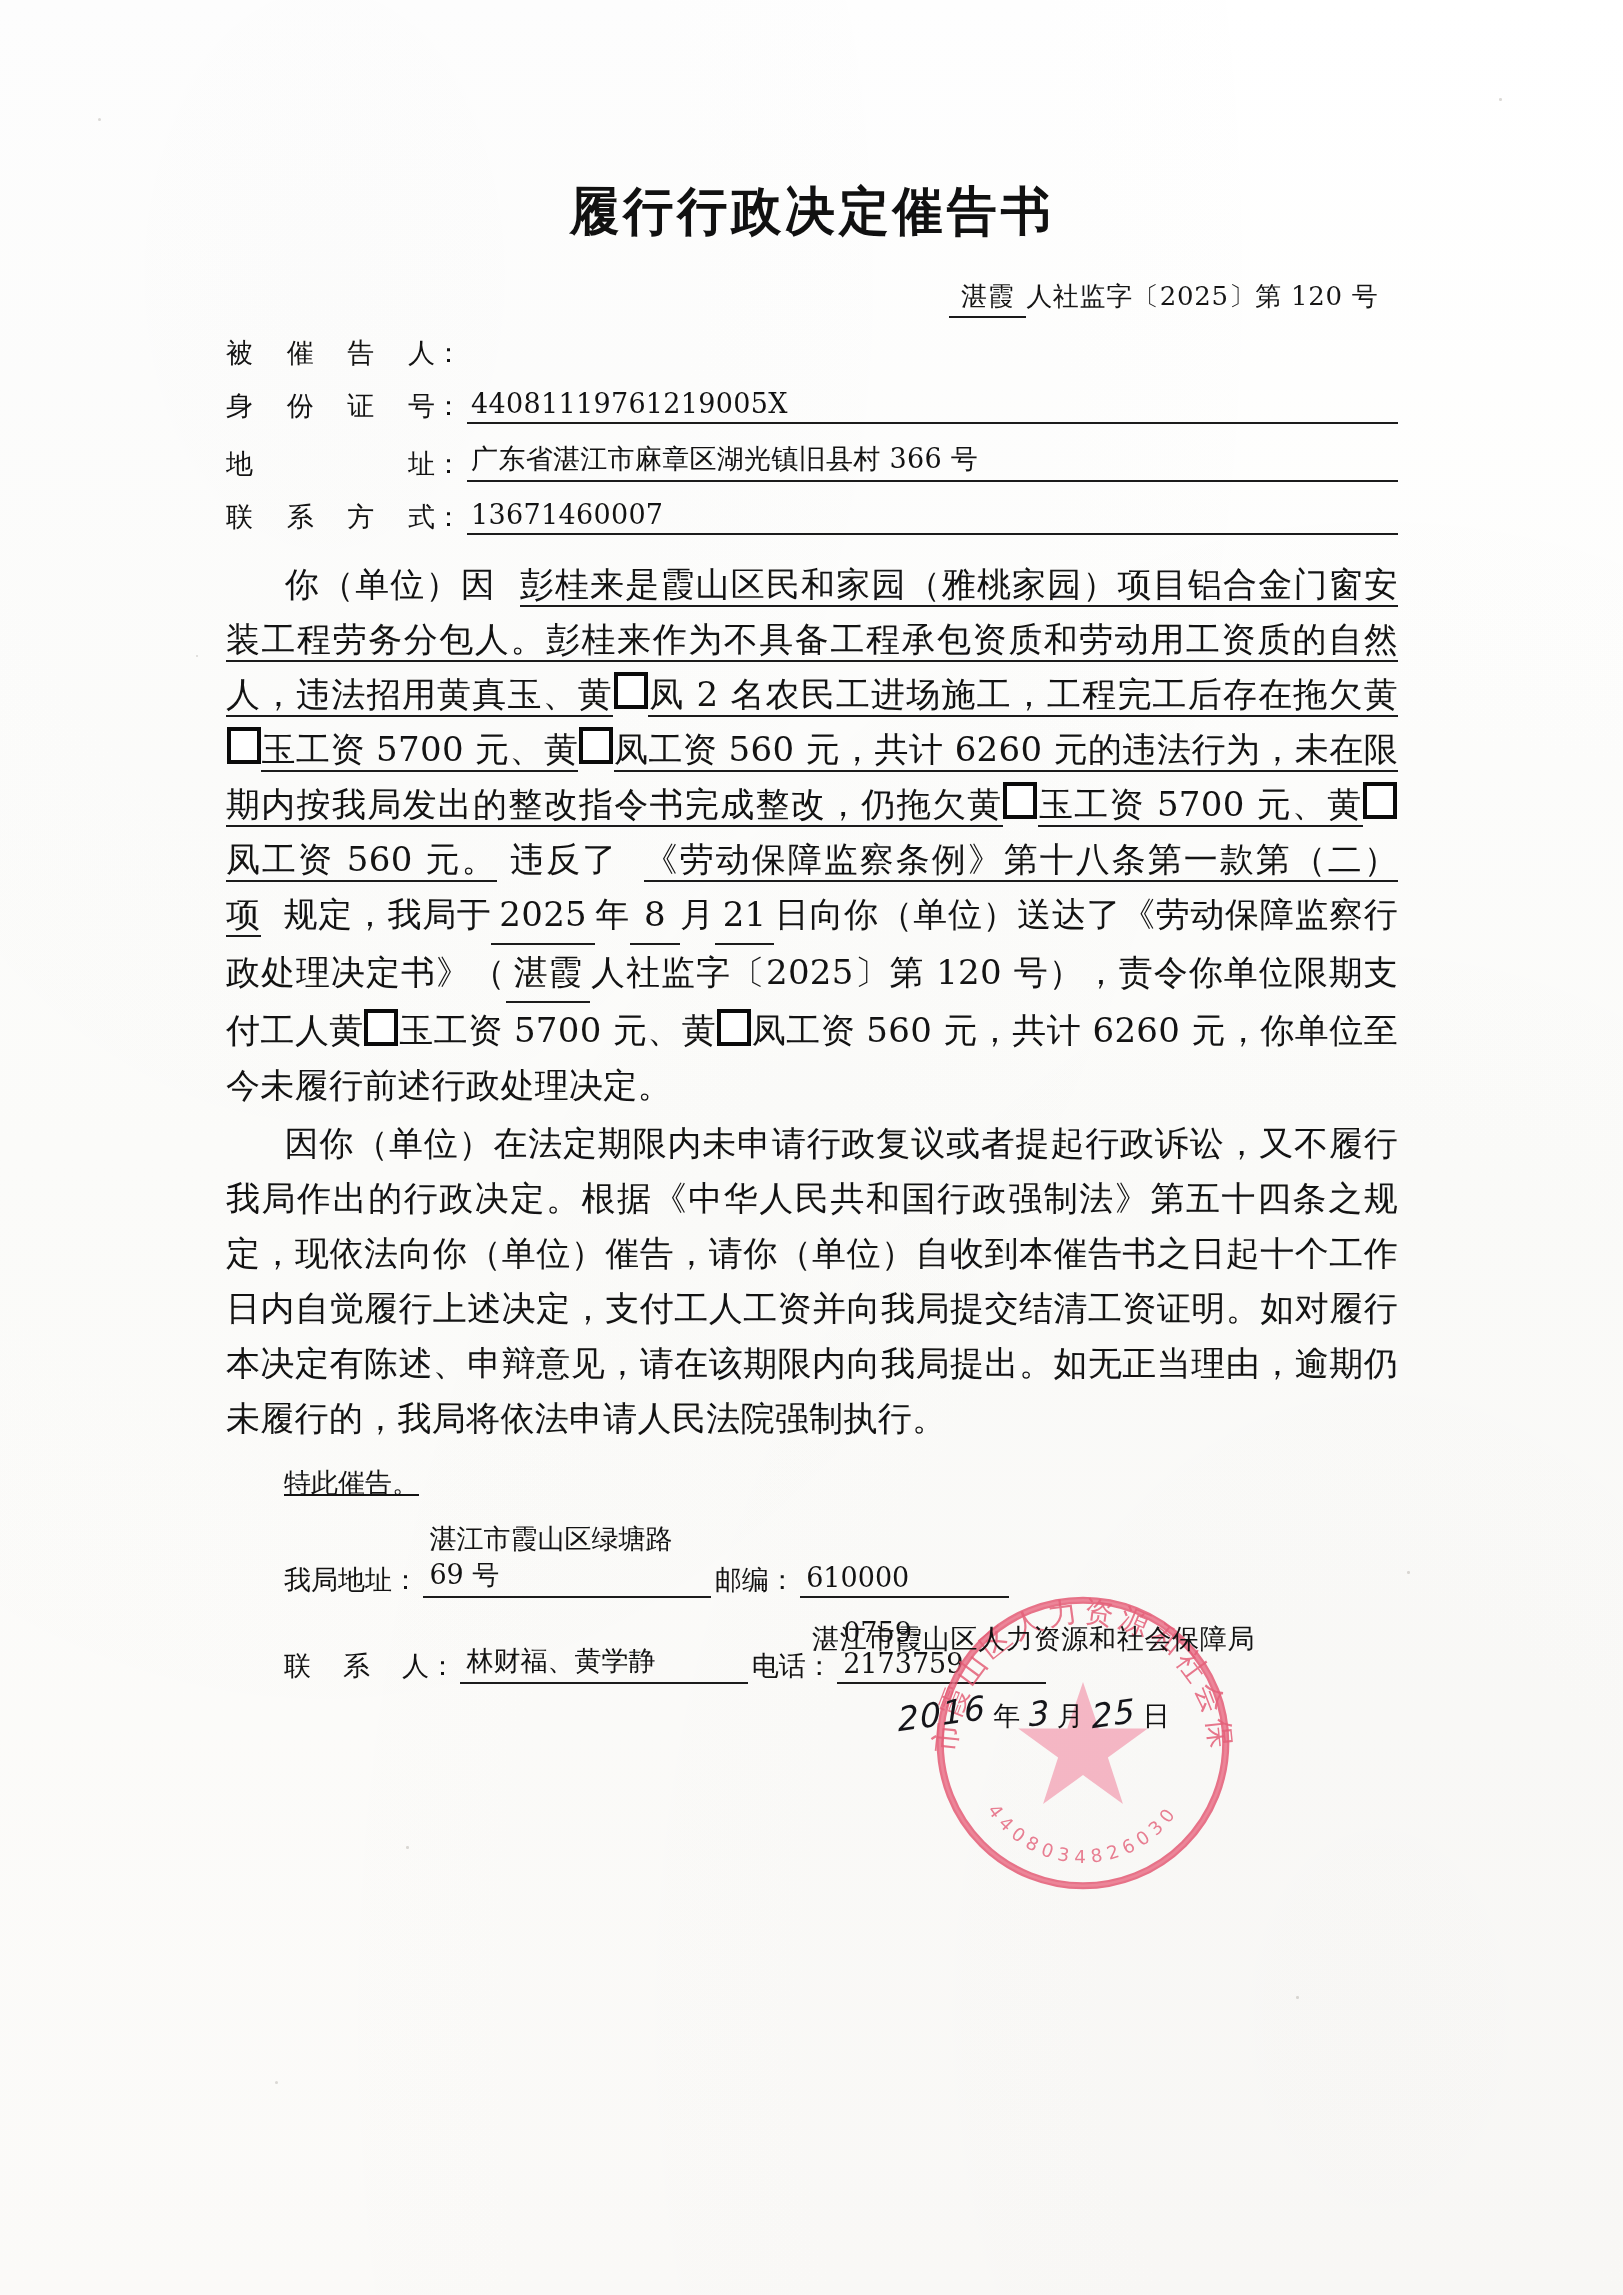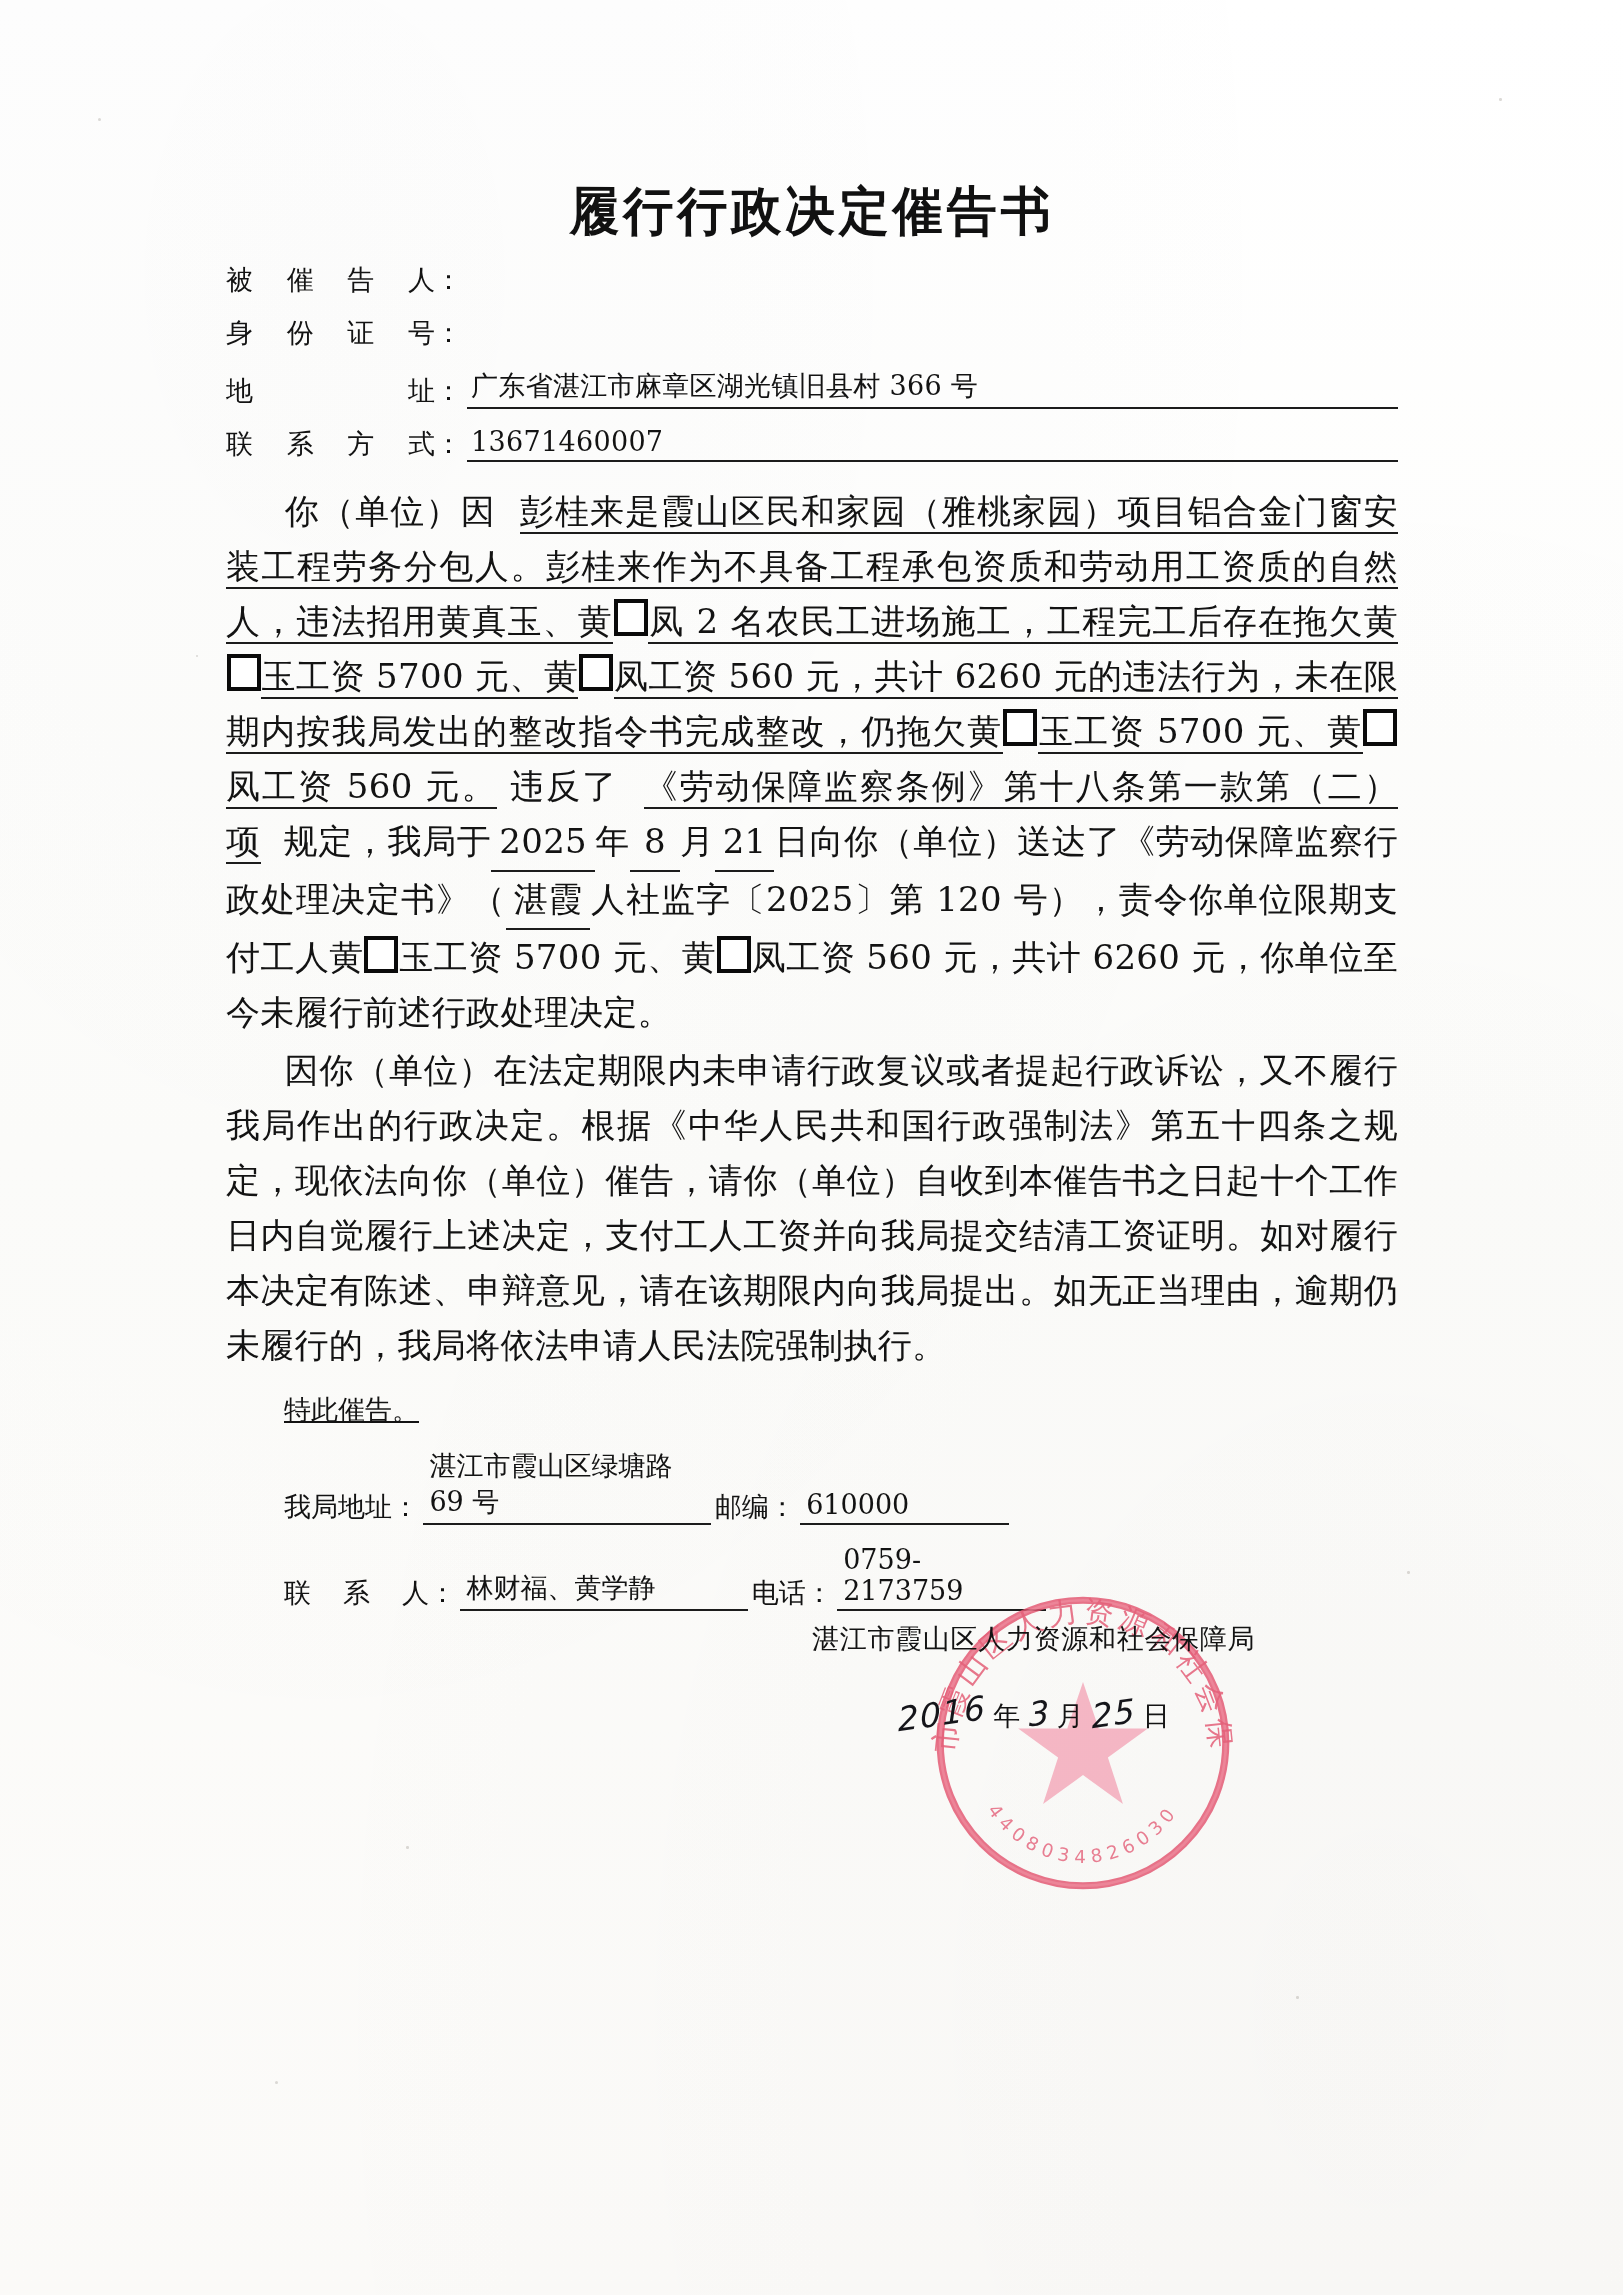--- a/index.html
+++ b/index.html
@@ -214,39 +214,43 @@
   <div class="speck" style="left:275px;top:2081px;width:3.3px;height:3.3px;"></div>
   <div class="speck" style="left:1296px;top:1996px;width:2.6px;height:2.6px;"></div>
   <div class="speck" style="left:406px;top:1846px;width:2.6px;height:2.6px;"></div>
   <div class="speck" style="left:196px;top:655px;width:2px;height:2px;"></div>
   <div class="speck" style="left:1407px;top:1571px;width:2.6px;height:2.6px;"></div>
 
   <div class="doc">
 
     <div class="title">履行行政决定催告书</div>
 
+    <div class="docnum-row">
+      <span class="ul-short">湛霞</span><span>人社监字〔2025〕第 120 号</span>
+    </div>
 
     <div class="field-row">
       <span class="field-label">
         <span class="lch">被</span>
           <span class="lch">催</span>
           <span class="lch">告</span>
           <span class="lch">人</span>
       </span>
       <span class="field-colon">：</span>
     </div>
 
     <div class="field-row">
       <span class="field-label">
         <span class="lch">身</span>
           <span class="lch">份</span>
           <span class="lch">证</span>
           <span class="lch">号</span>
       </span>
       <span class="field-colon">：</span>
+      <span class="field-value">44081119761219005X</span>
     </div>
 
     <div class="field-row">
       <span class="field-label">
         <span class="lch">地</span>
           <span class="lch" style="visibility:hidden">　</span>
           <span class="lch" style="visibility:hidden">　</span>
           <span class="lch">址</span>
       </span>
       <span class="field-colon">：</span>

